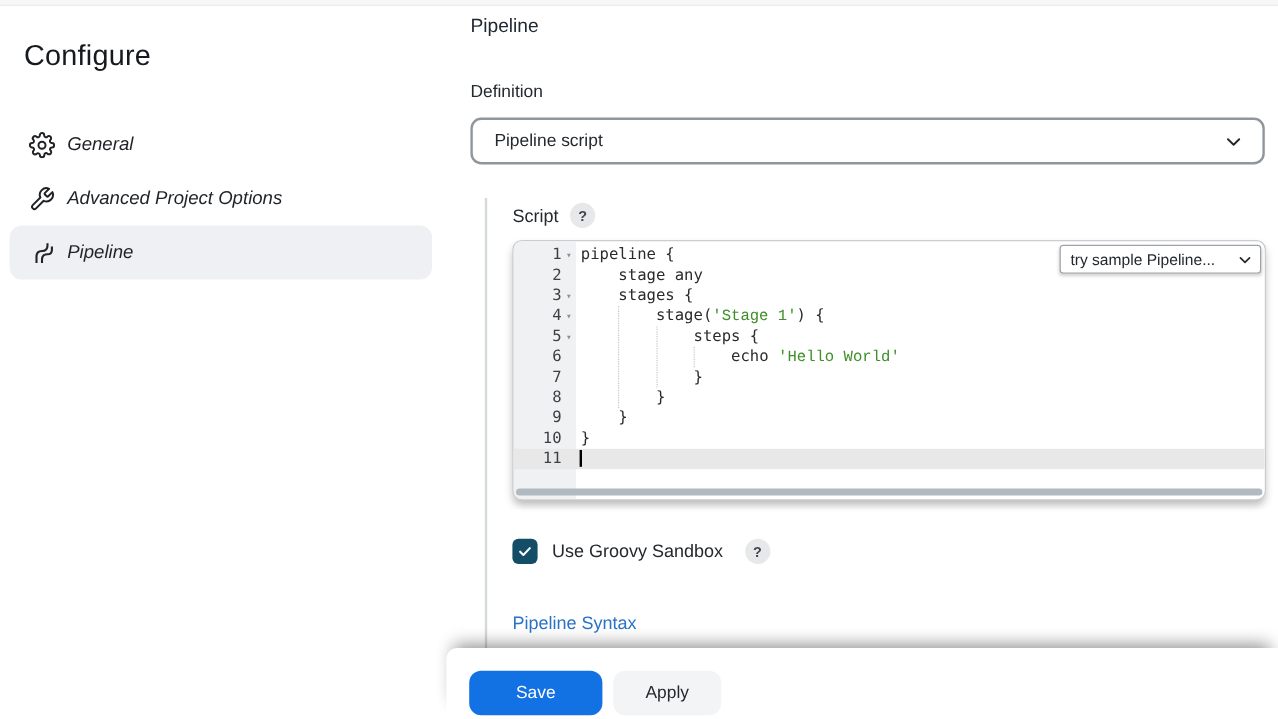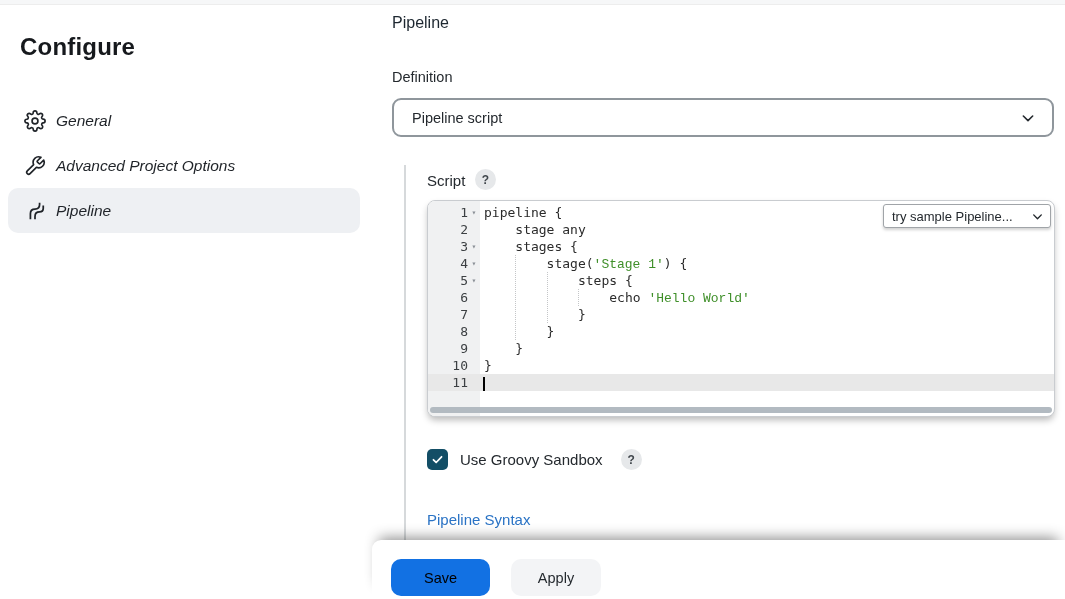--- a/index.html
+++ b/index.html
@@ -5,21 +5,21 @@
   * { margin:0; padding:0; box-sizing:border-box; }
   html,body { width:1065px; height:599px; background:#fff; overflow:hidden;
     font-family:"Liberation Sans", sans-serif; color:#24292e; position:relative; }
 
   .top-strip { position:absolute; left:0; top:0; width:1065px; height:5px;
     background:#f6f7f8; border-bottom:1px solid #ededed; }
 
   
   .sidebar { position:absolute; left:0; top:0; width:368px; }
   .configure-title { position:absolute; left:20px; top:33px; font-size:24px;
-    font-weight:700; color:#16191d; letter-spacing:.2px; }
+    font-weight:400; color:#16191d; letter-spacing:.2px; }
   .side-nav { position:absolute; left:8px; top:98px; width:352px; }
   .side-item { display:flex; align-items:center; gap:10px; height:45px;
     padding-left:16px; border-radius:10px; cursor:pointer;font-style:italic; }
   .side-item.selected { background:#eef0f3; }
   .side-item .icn { width:22px; height:22px; color:#1f2328; flex:0 0 22px; }
   .side-item .lbl { font-size:15.5px; color:#1f2328; }
 
   
   .main { position:absolute; left:392px; top:0; width:662px; }
   .main-heading { position:absolute; left:0; top:14px; font-size:16px;
@@ -82,21 +82,21 @@
   .syntax-link { position:absolute; left:35px; top:511px; font-size:15px;
     color:#2a73c5; text-decoration:none; cursor:pointer; }
 
   
   .bottom-bar { position:absolute; left:372px; top:540px; width:693px;
     height:59px; background:#fff; border-top-left-radius:9px;
     box-shadow:0 -9px 14px -7px rgba(0,0,0,.45); }
   .btn { position:absolute; top:19px; height:37px; border:none;
     border-radius:10px; font-size:14.5px; cursor:pointer;
     font-family:"Liberation Sans", sans-serif; }
-  .btn-save { left:19px; width:99px; background:#1271e3; color:#000000; }
+  .btn-save { left:19px; width:111px; background:#1271e3; color:#ffffff; }
   .btn-apply { left:139px; width:90px; background:#f3f4f6; color:#24292e; }
 </style>
 </head>
 <body>
 
 <div class="top-strip"></div>
 
 <div class="sidebar">
   <div class="configure-title">Configure</div>
   <div class="side-nav">

